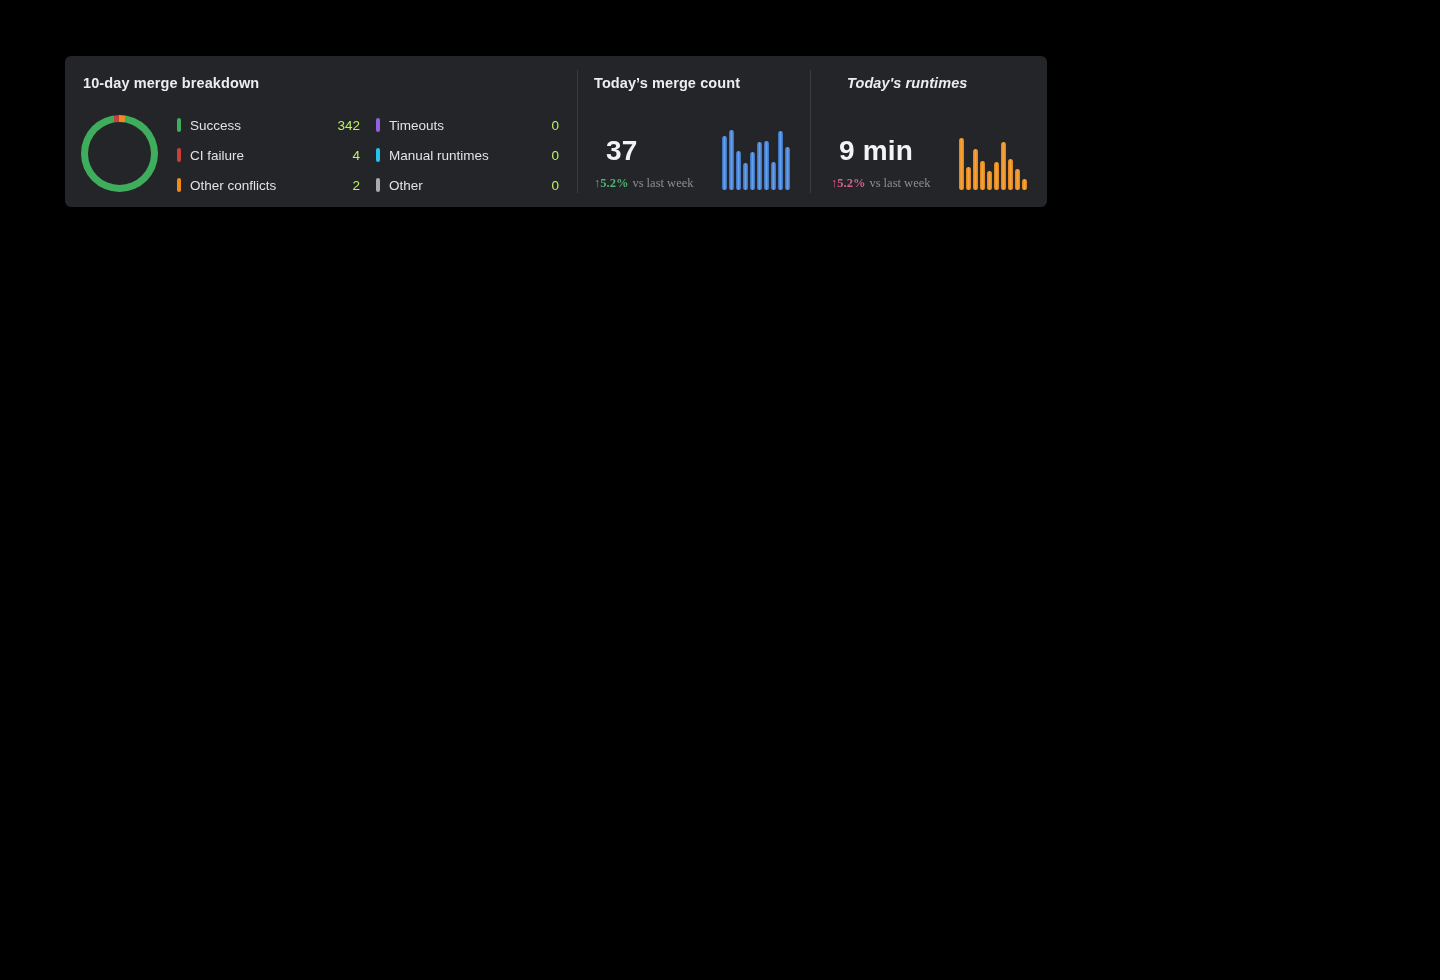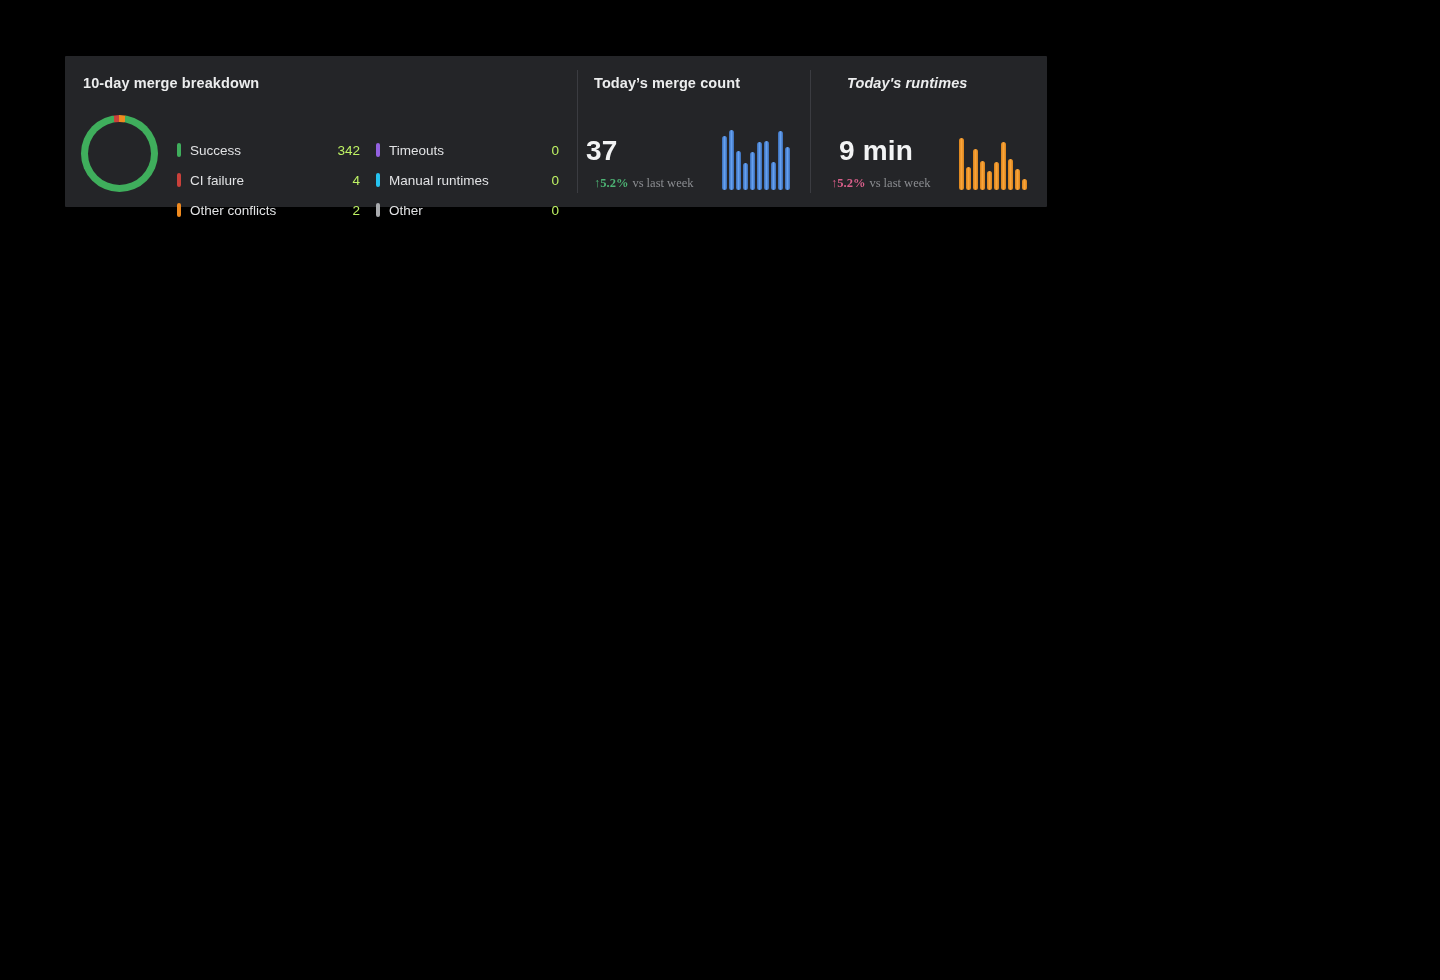--- a/index.html
+++ b/index.html
@@ -1,48 +1,48 @@
 <!DOCTYPE html>
 <html><head>
 <meta charset="utf-8">
 <style>
   * { margin:0; padding:0; box-sizing:border-box; }
   html,body { width:1440px; height:980px; background:#000; overflow:hidden;
               font-family:"Liberation Sans","DejaVu Sans",sans-serif; }
   .panel {
     position:absolute; left:65px; top:56px; width:982px; height:151px;
-    background:#242528; border-radius:1px; display:flex;
+    background:#242528; border-radius:6px; display:flex;
   }
   section { position:relative; height:100%; }
   .breakdown { width:512px; }
   .stat-mid { width:232px; }
   .stat-right { width:236px; }
   .vdivider { width:1px; background:#3b3c41; margin:14px 0; align-self:stretch; }
   .card-title {
     position:absolute; top:19px; left:18px;
     font-size:14.5px; font-weight:600; color:#ecedee; letter-spacing:.1px; white-space:nowrap;
   }
   .stat-mid .card-title { left:16px; }
   .stat-right .card-title { left:36px;font-style:italic; }
 
   
   .donut { position:absolute; left:16px; top:59px; width:77px; height:77px; border-radius:50%; }
   .donut-hole { position:absolute; left:7px; top:7px; width:63px; height:63px;
                 border-radius:50%; background:#242528; }
 
   
   .legend { position:absolute; left:112px; right:18px; top:54px;
-            display:grid; grid-template-columns:1fr 1fr; column-gap:16px;margin-top:25px; }
+            display:grid; grid-template-columns:1fr 1fr; column-gap:16px; }
   .legend-item { display:flex; align-items:center; height:30px; }
   .legend-marker { width:4px; height:14px; border-radius:2px; margin-right:9px; flex:none; }
   .legend-label { flex:1; font-size:13.5px; color:#e1e2e4; white-space:nowrap; }
   .legend-value { font-size:13.5px; color:#bef264; text-align:right; }
 
   
-  .stat-value { position:absolute; top:81px; left:8px; font-size:28px; line-height:28px;
+  .stat-value { position:absolute; top:81px; left:28px; font-size:28px; line-height:28px;
                 font-weight:700; color:#f2f3f4; letter-spacing:.2px; white-space:nowrap; }
   .stat-right .stat-value { left:28px; }
   .stat-trend { position:absolute; top:120px; left:16px; font-size:12.5px; white-space:nowrap;font-family:Liberation Serif, serif; }
   .stat-right .stat-trend { left:20px; }
   .trend-strong { font-weight:700; }
   .trend-green { color:#4db374; }
   .trend-pink { color:#d95f8a; }
   .trend-suffix { color:#8b8d91; margin-left:4px; }
 
   

